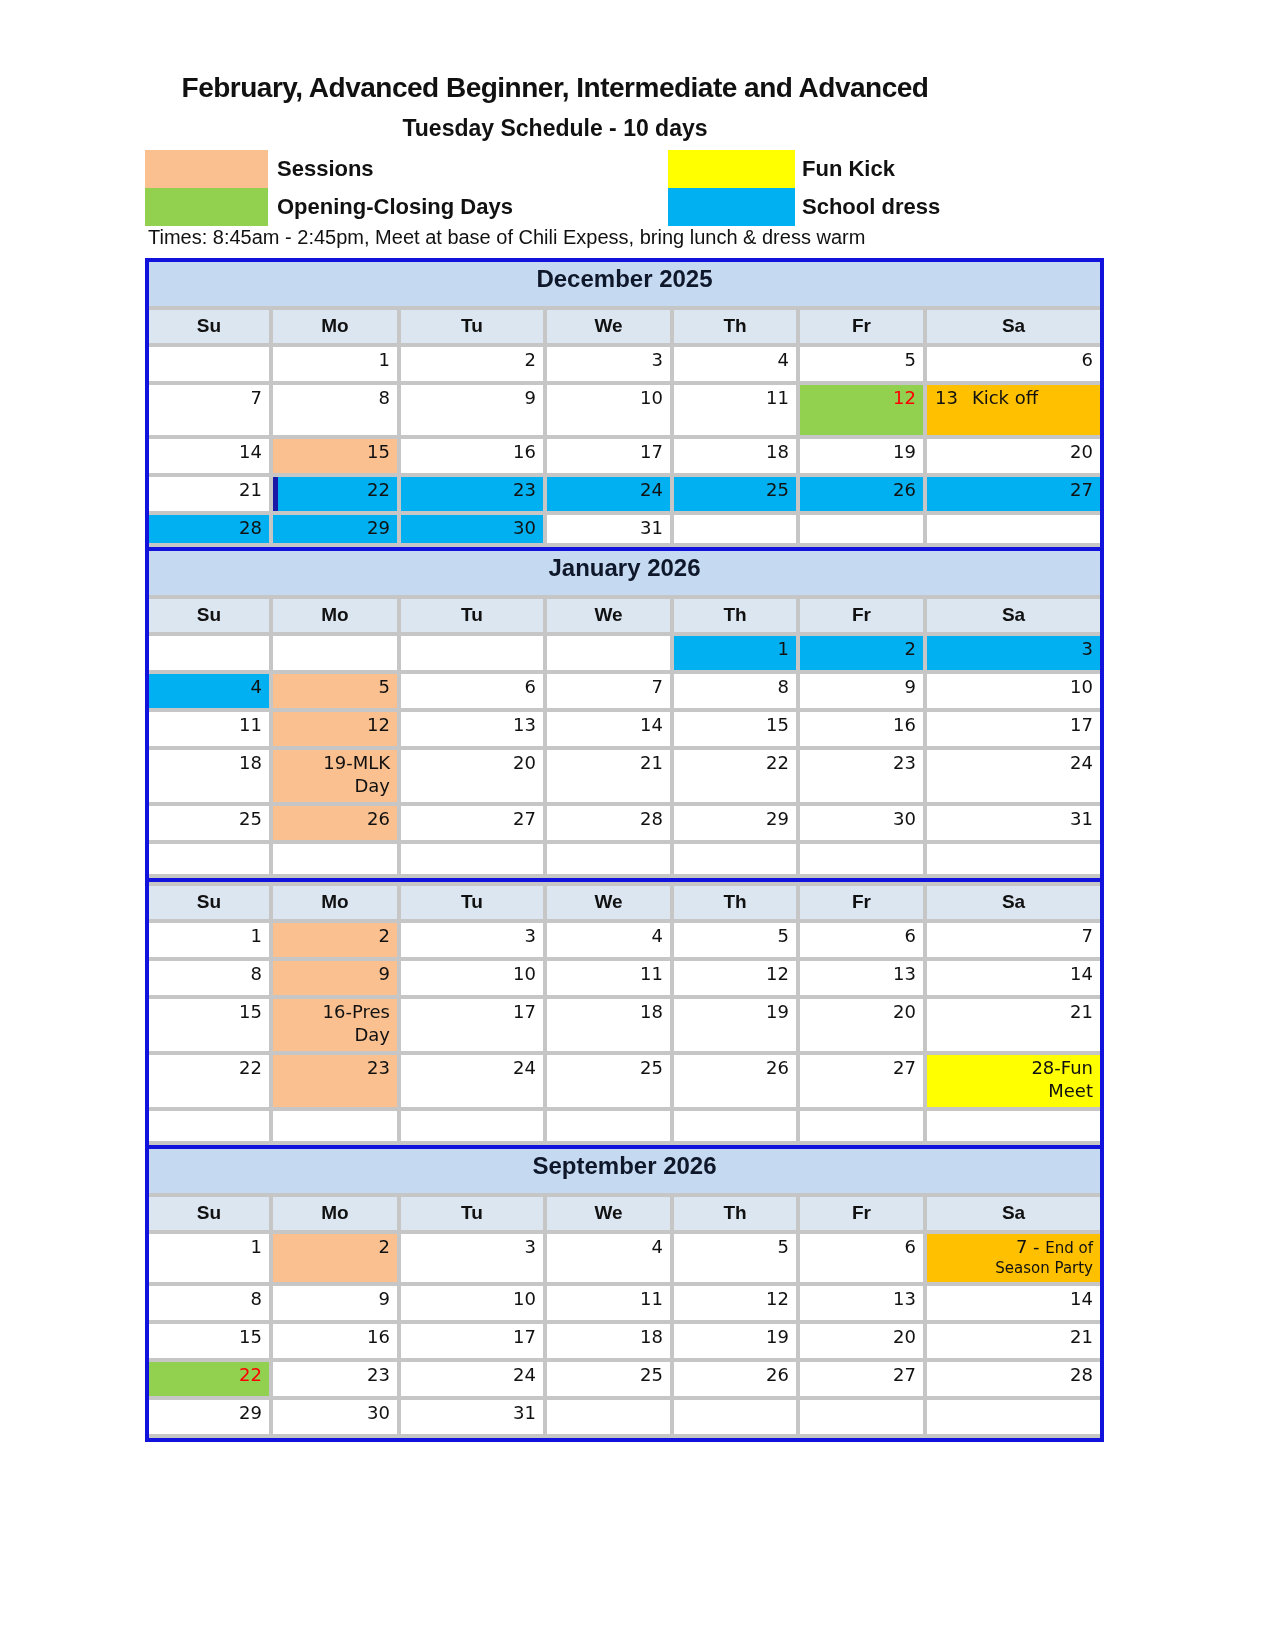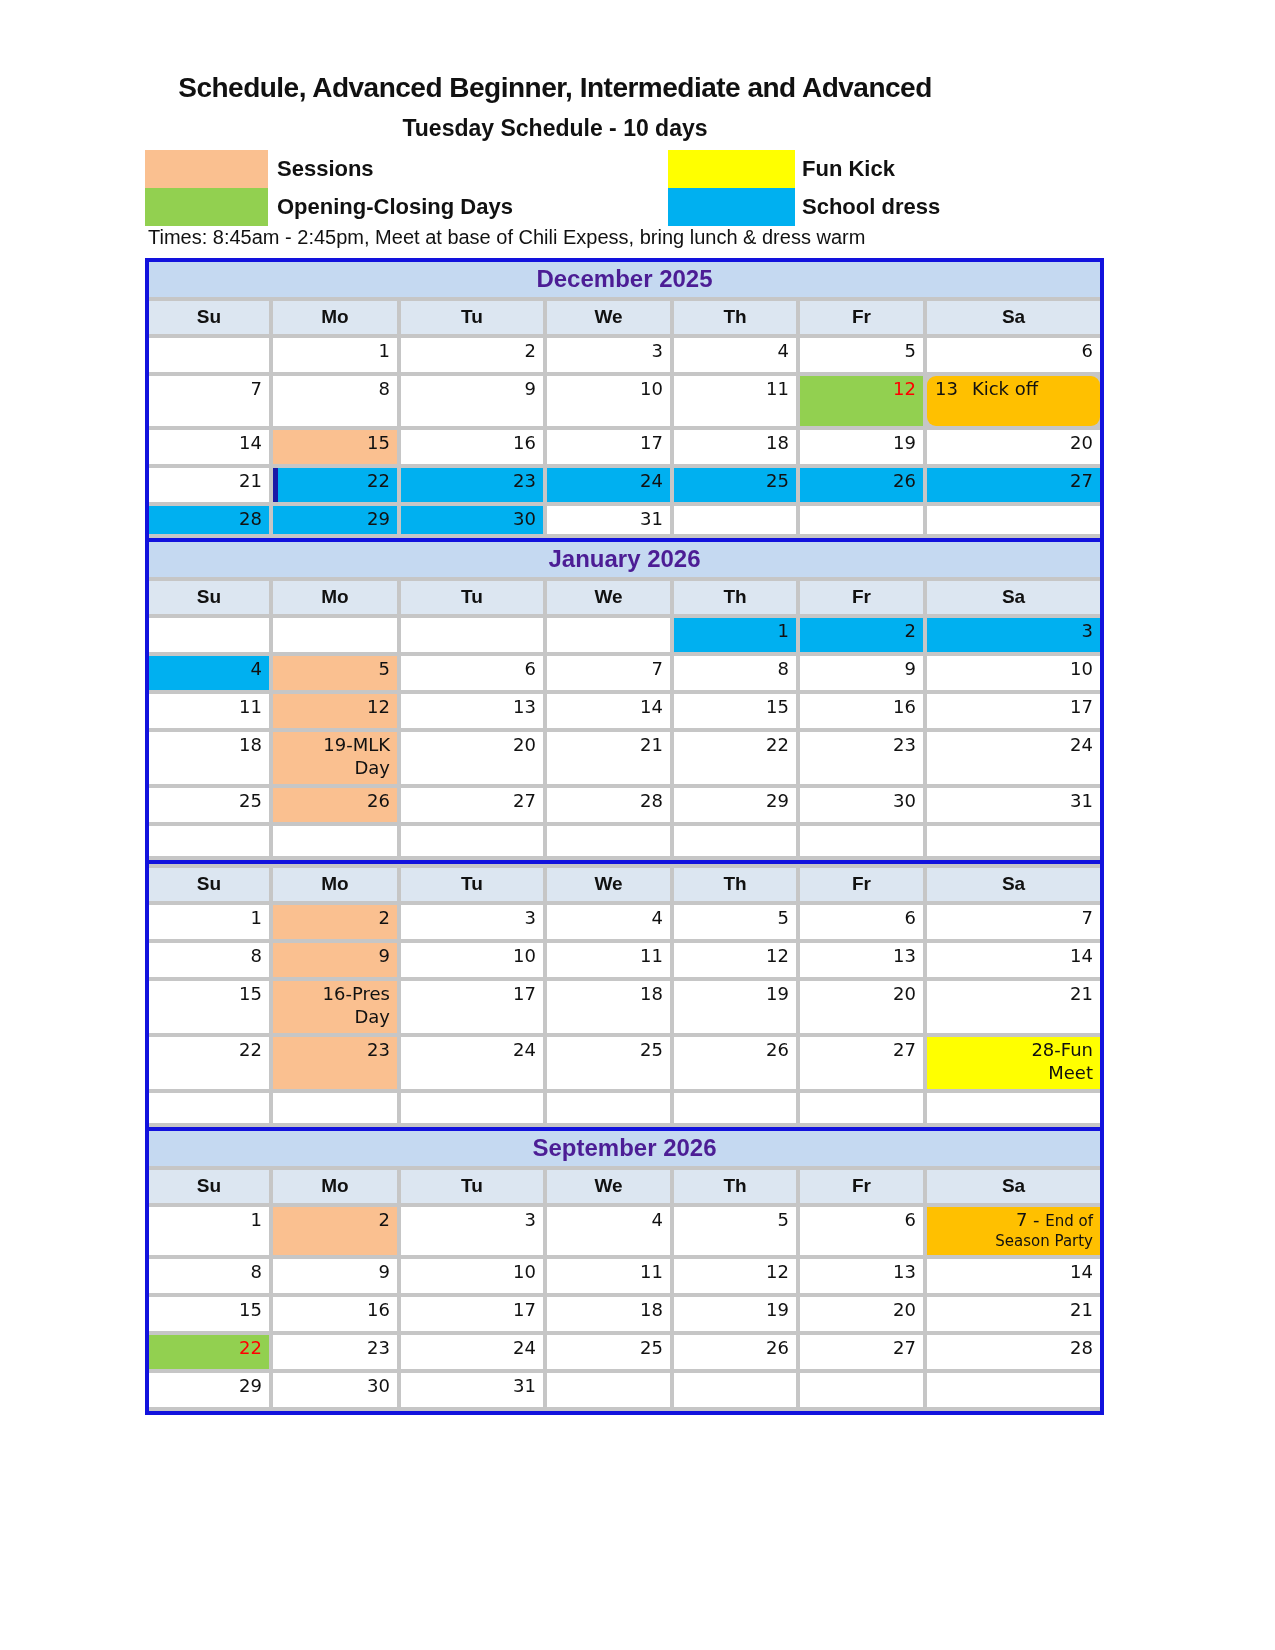--- a/index.html
+++ b/index.html
@@ -10,45 +10,45 @@
   .doc-subtitle{position:absolute;top:115px;left:0;width:1110px;text-align:center;
                 font-size:23px;font-weight:bold;}
   .swatch{position:absolute;width:123px;height:38px;}
   .swatch.right{width:127px;}
   .legend-label{position:absolute;height:38px;line-height:38px;font-size:22px;font-weight:bold;}
   .times-note{position:absolute;top:226px;left:148px;font-size:20px;}
   .months{position:absolute;top:258px;left:145px;width:959px;}
   .month{border:4px solid #1212dd;background:#c6c6c6;}
   .month + .month{margin-top:-4px;}
   .mtitle{background:#c5d9f1;text-align:center;font-size:24px;font-weight:bold;
-          padding:3px 0 4px 0;color:#4c1d95;}
+          padding:3px 0 13px 0;color:#0f172a;}
   .grid{display:grid;grid-template-columns:120px 124px 142px 123px 122px 123px 173px;
         gap:4px;background:#c6c6c6;padding:4px 0;}
   .dow{background:#dce6f1;text-align:center;font-weight:bold;font-size:19px;
        padding:5px 0 6px 0;}
   .cell{background:#ffffff;font-family:"DejaVu Sans",sans-serif;font-size:18px;
         text-align:right;padding:2px 7px 2px 3px;box-sizing:border-box;line-height:1.25;}
   .cell .l2{display:block;}
   .bg-session{background:#fac090;}
   .bg-open{background:#92d050;}
   .bg-break{background:#00b0f0;}
   .bg-race{background:#ffff00;}
   .bg-event{background:#ffc000;}
   .red{color:#ff0000;}
-  .leftal{text-align:left;padding-left:8px;border-radius:9px;}
+  .leftal{text-align:left;padding-left:8px;}
   .leftal .gap{display:inline-block;width:14px;}
   .mark{box-shadow:inset 5px 0 0 #1a1aa6;}
   .small{font-size:15px;}
   .small .num{font-size:18px;}
 </style>
 </head>
 <body>
 
 <div class="page">
-  <div class="doc-title">Schedule, Advanced Beginner, Intermediate and Advanced</div>
+  <div class="doc-title">February, Advanced Beginner, Intermediate and Advanced</div>
   <div class="doc-subtitle">Tuesday Schedule - 10 days</div>
 
   <div class="swatch" style="left:145px;top:150px;background:#fac090;"></div>
   <div class="legend-label" style="left:277px;top:150px;">Sessions</div>
   <div class="swatch" style="left:145px;top:188px;background:#92d050;"></div>
   <div class="legend-label" style="left:277px;top:188px;">Opening-Closing Days</div>
   <div class="swatch right" style="left:668px;top:150px;background:#ffff00;"></div>
   <div class="legend-label" style="left:802px;top:150px;">Fun Kick</div>
   <div class="swatch right" style="left:668px;top:188px;background:#00b0f0;"></div>
   <div class="legend-label" style="left:802px;top:188px;">School dress</div>

